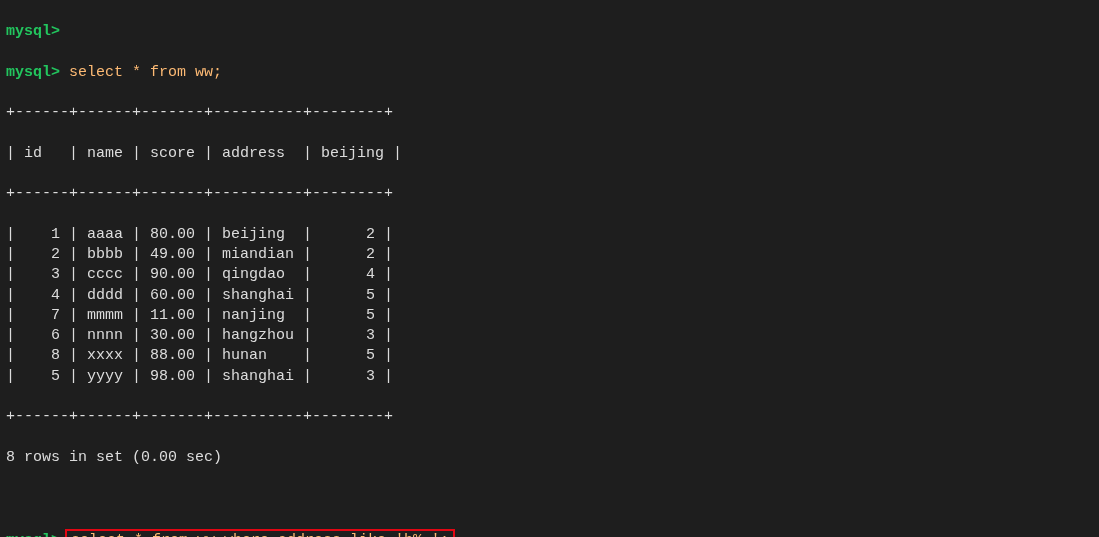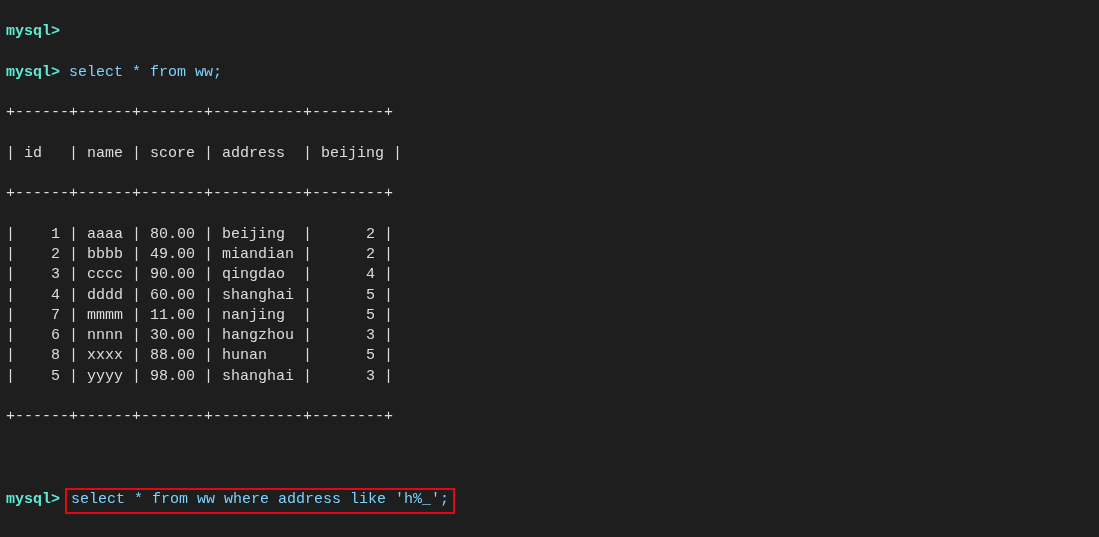--- a/index.html
+++ b/index.html
@@ -12,25 +12,25 @@
     line-height: 1.35;
   }
   .terminal {
     padding: 2px 6px;
     white-space: pre;
   }
   .line {
     white-space: pre;
   }
   .prompt {
-    color: #5eead4;
+    color: #22c55e;
     font-weight: bold;
   }
   .cmd {
-    color: #7dd3fc;
+    color: #fdba74;
   }
   .bold {
     font-weight: bold;
   }
   .highlight-box {
     display: inline-block;
     border: 2px solid #e30613;
     padding: 0 4px 2px 4px;
     margin-left: -4px;
   }
@@ -39,20 +39,21 @@
 <body>
 
 <div class="terminal">
 <div class="line"><span class="prompt bold">mysql&gt;</span></div>
 <div class="line"><span class="prompt bold">mysql&gt;</span> <span class="cmd">select * from ww;</span></div>
 <div class="line">+------+------+-------+----------+--------+</div>
 <div class="line">| id   | name | score | address  | beijing |</div>
 <div class="line">+------+------+-------+----------+--------+</div>
 <div id="rows1-container"><div class="line">|    1 | aaaa | 80.00 | beijing  |      2 |</div><div class="line">|    2 | bbbb | 49.00 | miandian |      2 |</div><div class="line">|    3 | cccc | 90.00 | qingdao  |      4 |</div><div class="line">|    4 | dddd | 60.00 | shanghai |      5 |</div><div class="line">|    7 | mmmm | 11.00 | nanjing  |      5 |</div><div class="line">|    6 | nnnn | 30.00 | hangzhou |      3 |</div><div class="line">|    8 | xxxx | 88.00 | hunan    |      5 |</div><div class="line">|    5 | yyyy | 98.00 | shanghai |      3 |</div></div>
 <div class="line">+------+------+-------+----------+--------+</div>
+<div class="line">8 rows in set (0.00 sec)</div>
 <div class="line">&nbsp;</div>
 <div class="line"><span class="prompt bold">mysql&gt;</span> <span class="highlight-box"><span class="cmd">select * from ww where address like 'h%_';</span></span></div>
 
 
 
 
 
 
 
 

